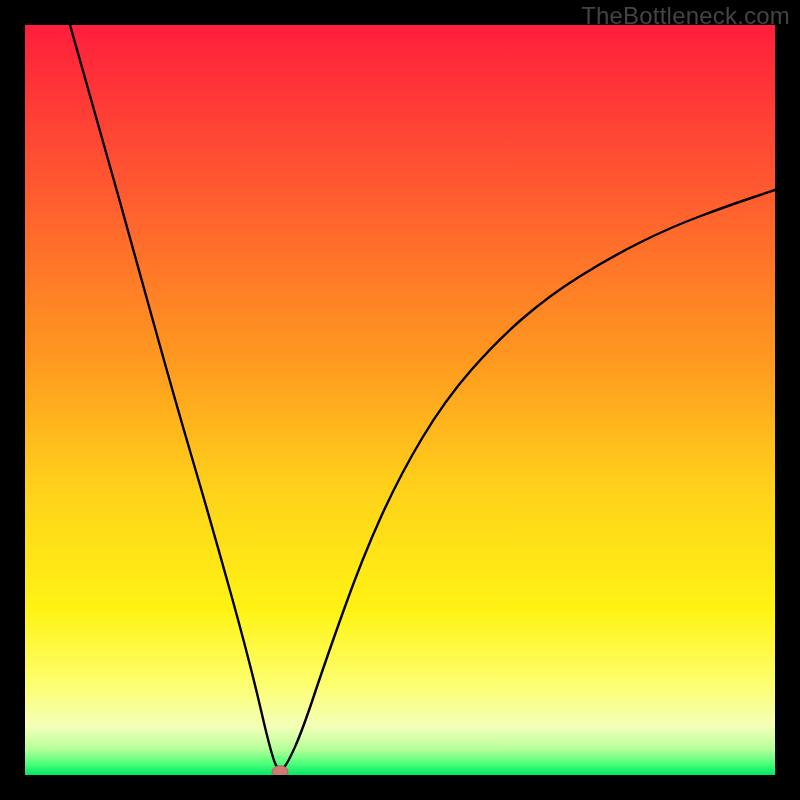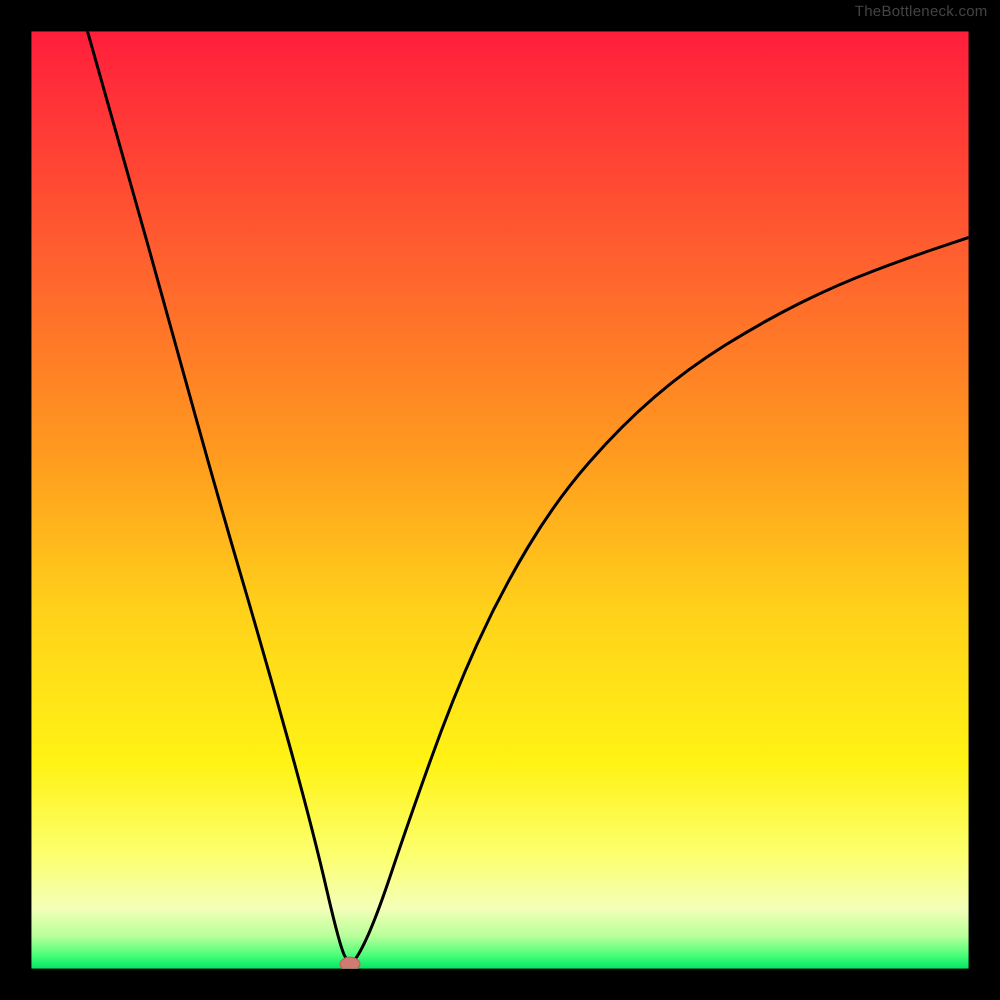--- a/index.html
+++ b/index.html
@@ -15,21 +15,21 @@
     position: relative;
     width: 800px;
     height: 800px;
     background: #000;
   }
   .watermark {
     position: absolute;
     top: 2px;
     right: 10px;
     color: #444;
-    font-size: 12px;
+    font-size: 24px;
     font-weight: 500;
     letter-spacing: 0.2px;
     user-select: none;
   }
   .plot-wrap {
     position: absolute;
     left: 25px;
     top: 25px;
     width: 750px;
     height: 750px;

